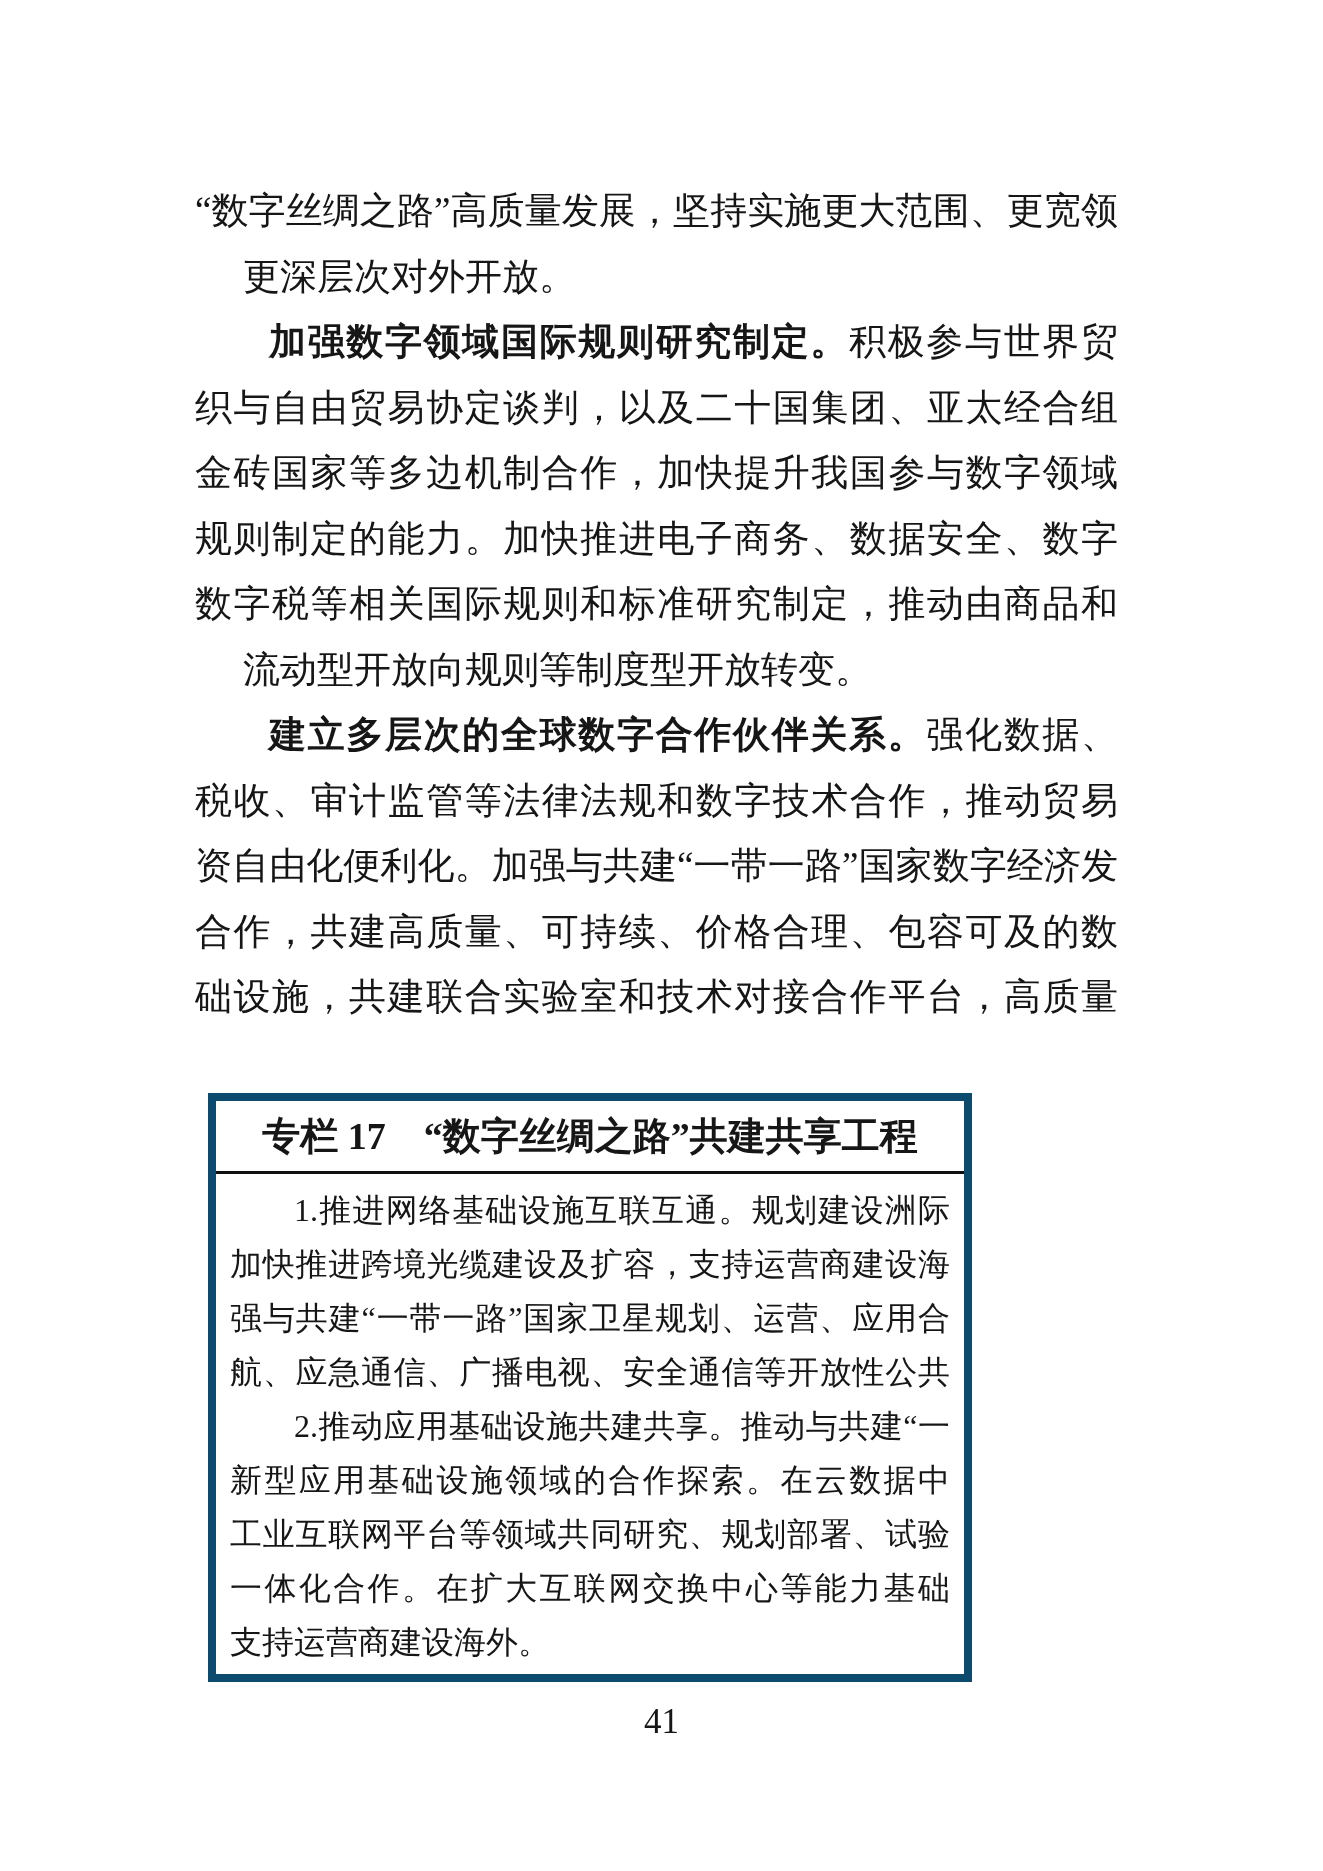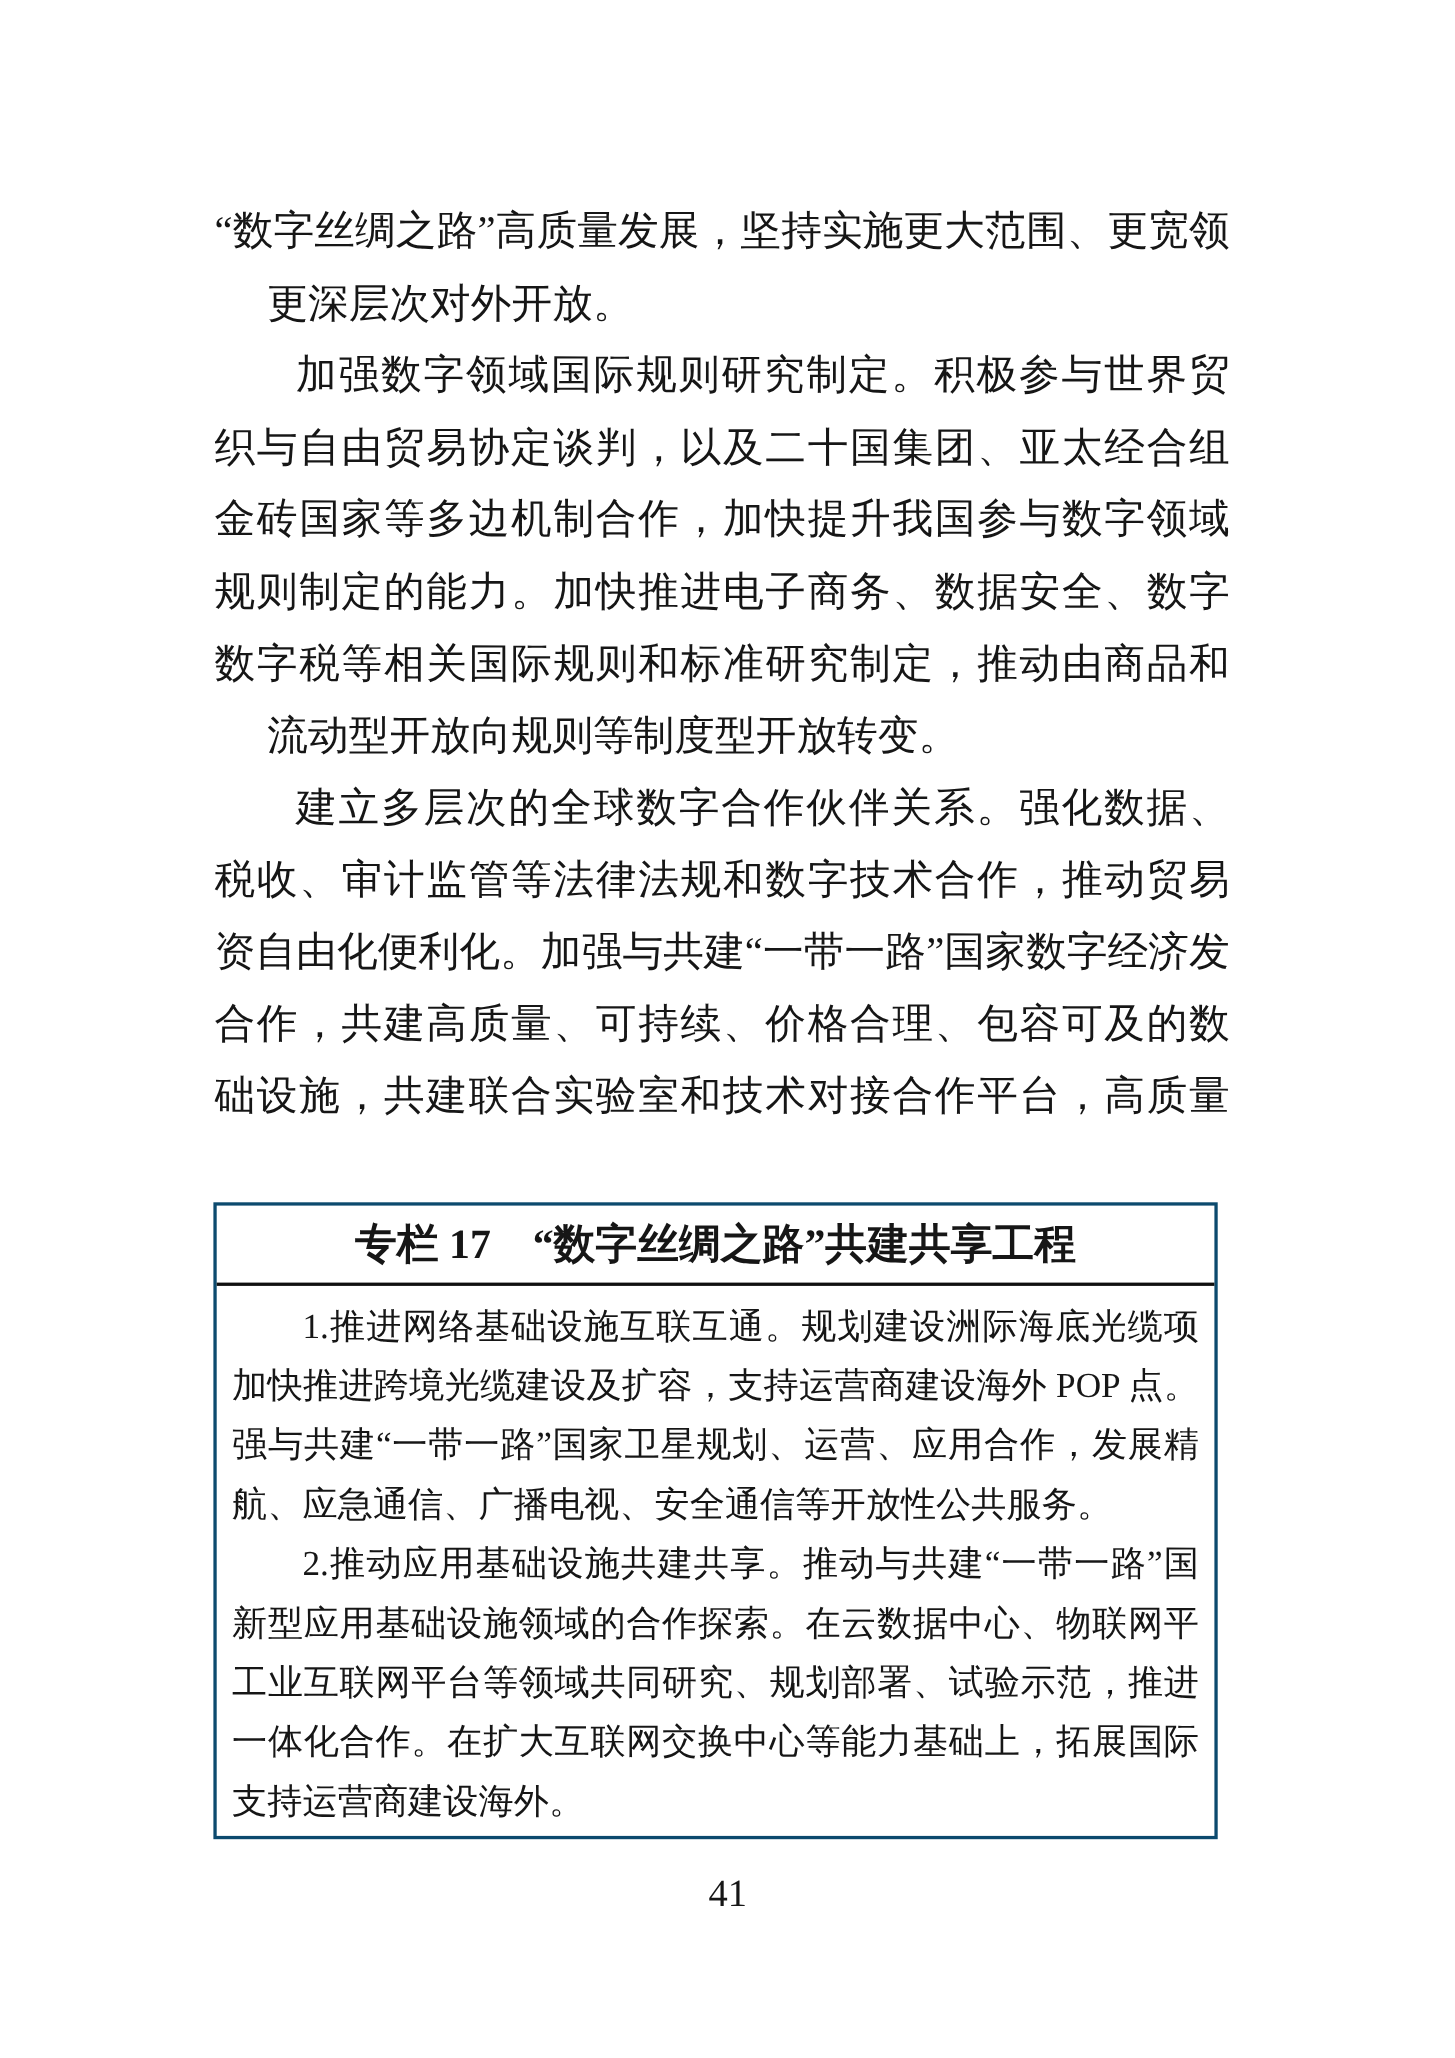--- a/index.html
+++ b/index.html
@@ -20,25 +20,25 @@
     font-size:37px;
     height:65.5px;line-height:65.5px;
     text-align:justify;
     text-align-last:justify;
     overflow:hidden;
     white-space:normal;
   }
   .line.end{text-align-last:left;margin-left:48px;}
   .ind2{text-indent:74px;}
   .qind{text-indent:10px;}
-  .lead{font-weight:400;}
+  .lead{font-weight:700;}
   
   .box{
-    position:absolute;left:194px;top:1093px;width:913px;
-    border:3px solid #0c4a6e;
+    position:absolute;left:208px;top:1093px;width:764px;
+    border:8px solid #0c4a6e;
     box-sizing:border-box;
     background:#ffffff;
   }
   .box-title{
     height:70px;
     border-bottom:3px solid #101010;
     display:flex;align-items:center;justify-content:center;
     gap:38px;
     font-size:38px;font-weight:700;
   }

